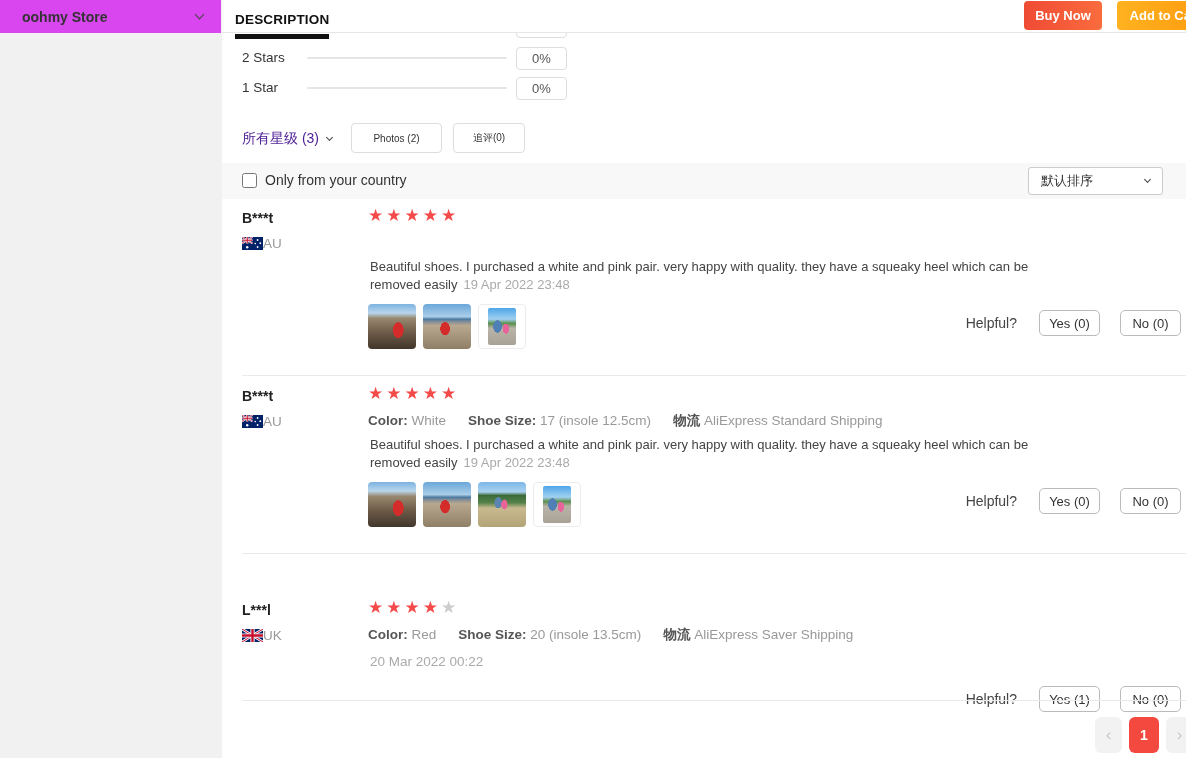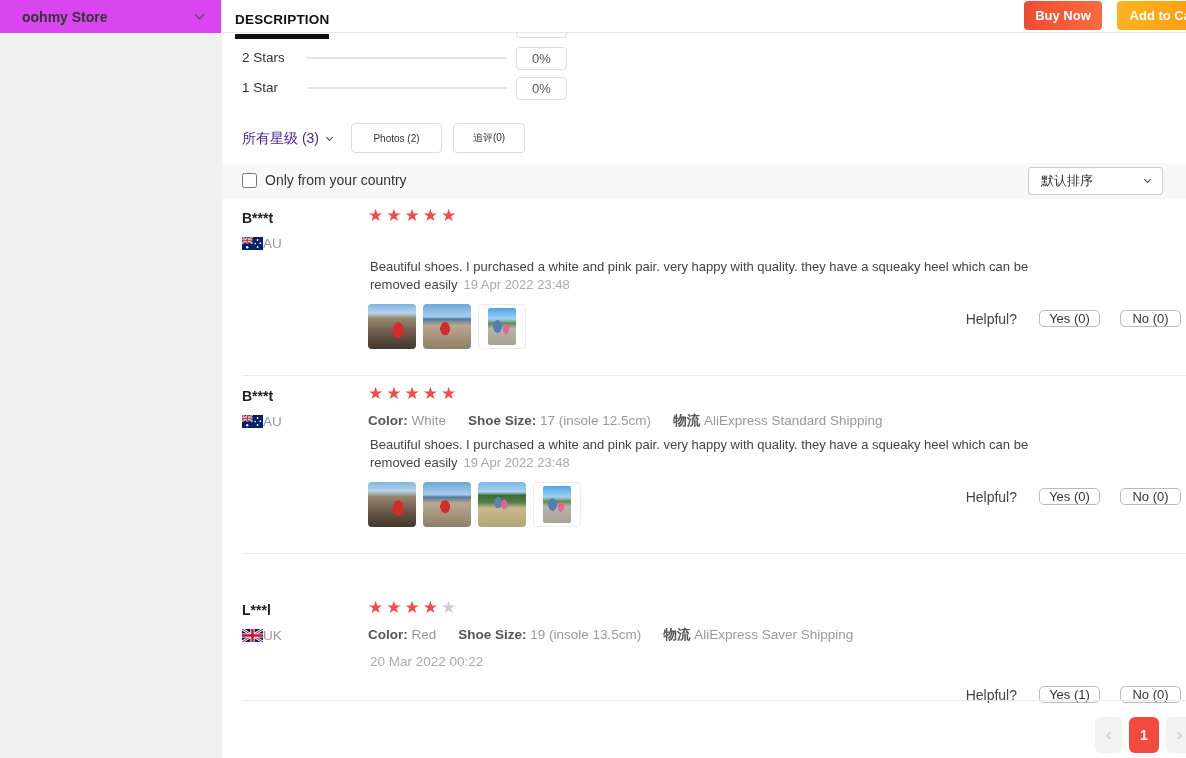--- a/index.html
+++ b/index.html
@@ -85,21 +85,21 @@
     radial-gradient(5px 8px at 55% 50%, #e8639a 60%, rgba(232,99,154,0) 64%),
     radial-gradient(6px 9px at 42% 46%, #5b84b1 60%, rgba(91,132,177,0) 64%),
     linear-gradient(180deg,#7db7e8 0%,#a9d2ef 22%,#3c6b38 30%,#55824a 46%,#c9b98f 58%,#b3a476 100%); }
   .ph-path { width:28px; height:37px; border-radius:2px; background:
     radial-gradient(5px 8px at 64% 56%, #e8639a 60%, rgba(232,99,154,0) 64%),
     radial-gradient(7px 10px at 34% 50%, #4f7fb5 60%, rgba(79,127,181,0) 64%),
     linear-gradient(180deg,#4fa5e8 0%,#9fd0f0 30%,#5d8f4e 42%,#b9b4a8 55%,#a8a295 100%); }
   .rv-helpful { position:absolute; right:5px; top:105px; display:flex; align-items:center; gap:20px; }
   .rv3 .rv-helpful { top:89px; }
   .helpful-label { font-size:14px; color:#444; margin-right:2px; }
-  .vote-btn { width:61px; height:17px; background:#fff; border:1px solid #bbb; border-radius:5px;
+  .vote-btn { width:61px; height:26px; background:#fff; border:1px solid #bbb; border-radius:5px;
     font-size:13px; color:#333; cursor:pointer; font-family:inherit; }
   .divider { position:absolute; left:20px; right:0; height:1px; background:#eaeaea; }
   .d1 { top:342px; } .d2 { top:520px; } .d3 { top:667px; }
 
   
   .pagination { position:absolute; left:873px; top:684px; display:flex; gap:7px; }
   .page-btn { width:27px; height:36px; border:none; border-radius:6px; background:#f2f2f2; color:#c8c8c8;
     font-size:17px; cursor:pointer; display:flex; align-items:center; justify-content:center; font-family:inherit; }
   .page-btn.current { width:30px; background:#f4493f; color:#fff; font-weight:bold; font-size:14px; }
 </style>
@@ -239,21 +239,21 @@
           <path d="M0,0 L21,13 M21,0 L0,13" stroke="#fff" stroke-width="2.6"></path>
           <path d="M0,0 L21,13 M21,0 L0,13" stroke="#C8102E" stroke-width="1"></path>
           <path d="M10.5,0 V13 M0,6.5 H21" stroke="#fff" stroke-width="4.2"></path>
           <path d="M10.5,0 V13 M0,6.5 H21" stroke="#C8102E" stroke-width="2.4"></path>
         </svg>
         <span class="rv-country">UK</span>
       </div>
       <div class="rv-main">
         <div class="rv-stars"><span class="st-f">★★★★</span><span class="st-e">★</span></div>
         <div class="rv-details">
-          <span class="det-pair"><b>Color:</b> <span>Red</span></span><span class="det-pair"><b>Shoe Size:</b> <span>19 (insole 13.5cm)</span></span><span class="det-pair"><b>物流</b> <span>AliExpress Saver Shipping</span></span>
+          <span class="det-pair"><b>Color:</b> <span>Red</span></span><span class="det-pair"><b>Shoe Size:</b> <span>20 (insole 13.5cm)</span></span><span class="det-pair"><b>物流</b> <span>AliExpress Saver Shipping</span></span>
         </div>
         <div class="rv-date-only">20 Mar 2022 00:22</div>
         <div class="rv-helpful">
           <span class="helpful-label">Helpful?</span>
           <button class="vote-btn">Yes (1)</button>
           <button class="vote-btn">No (0)</button>
         </div>
       </div>
     </div>
     <div class="divider d3"></div>

